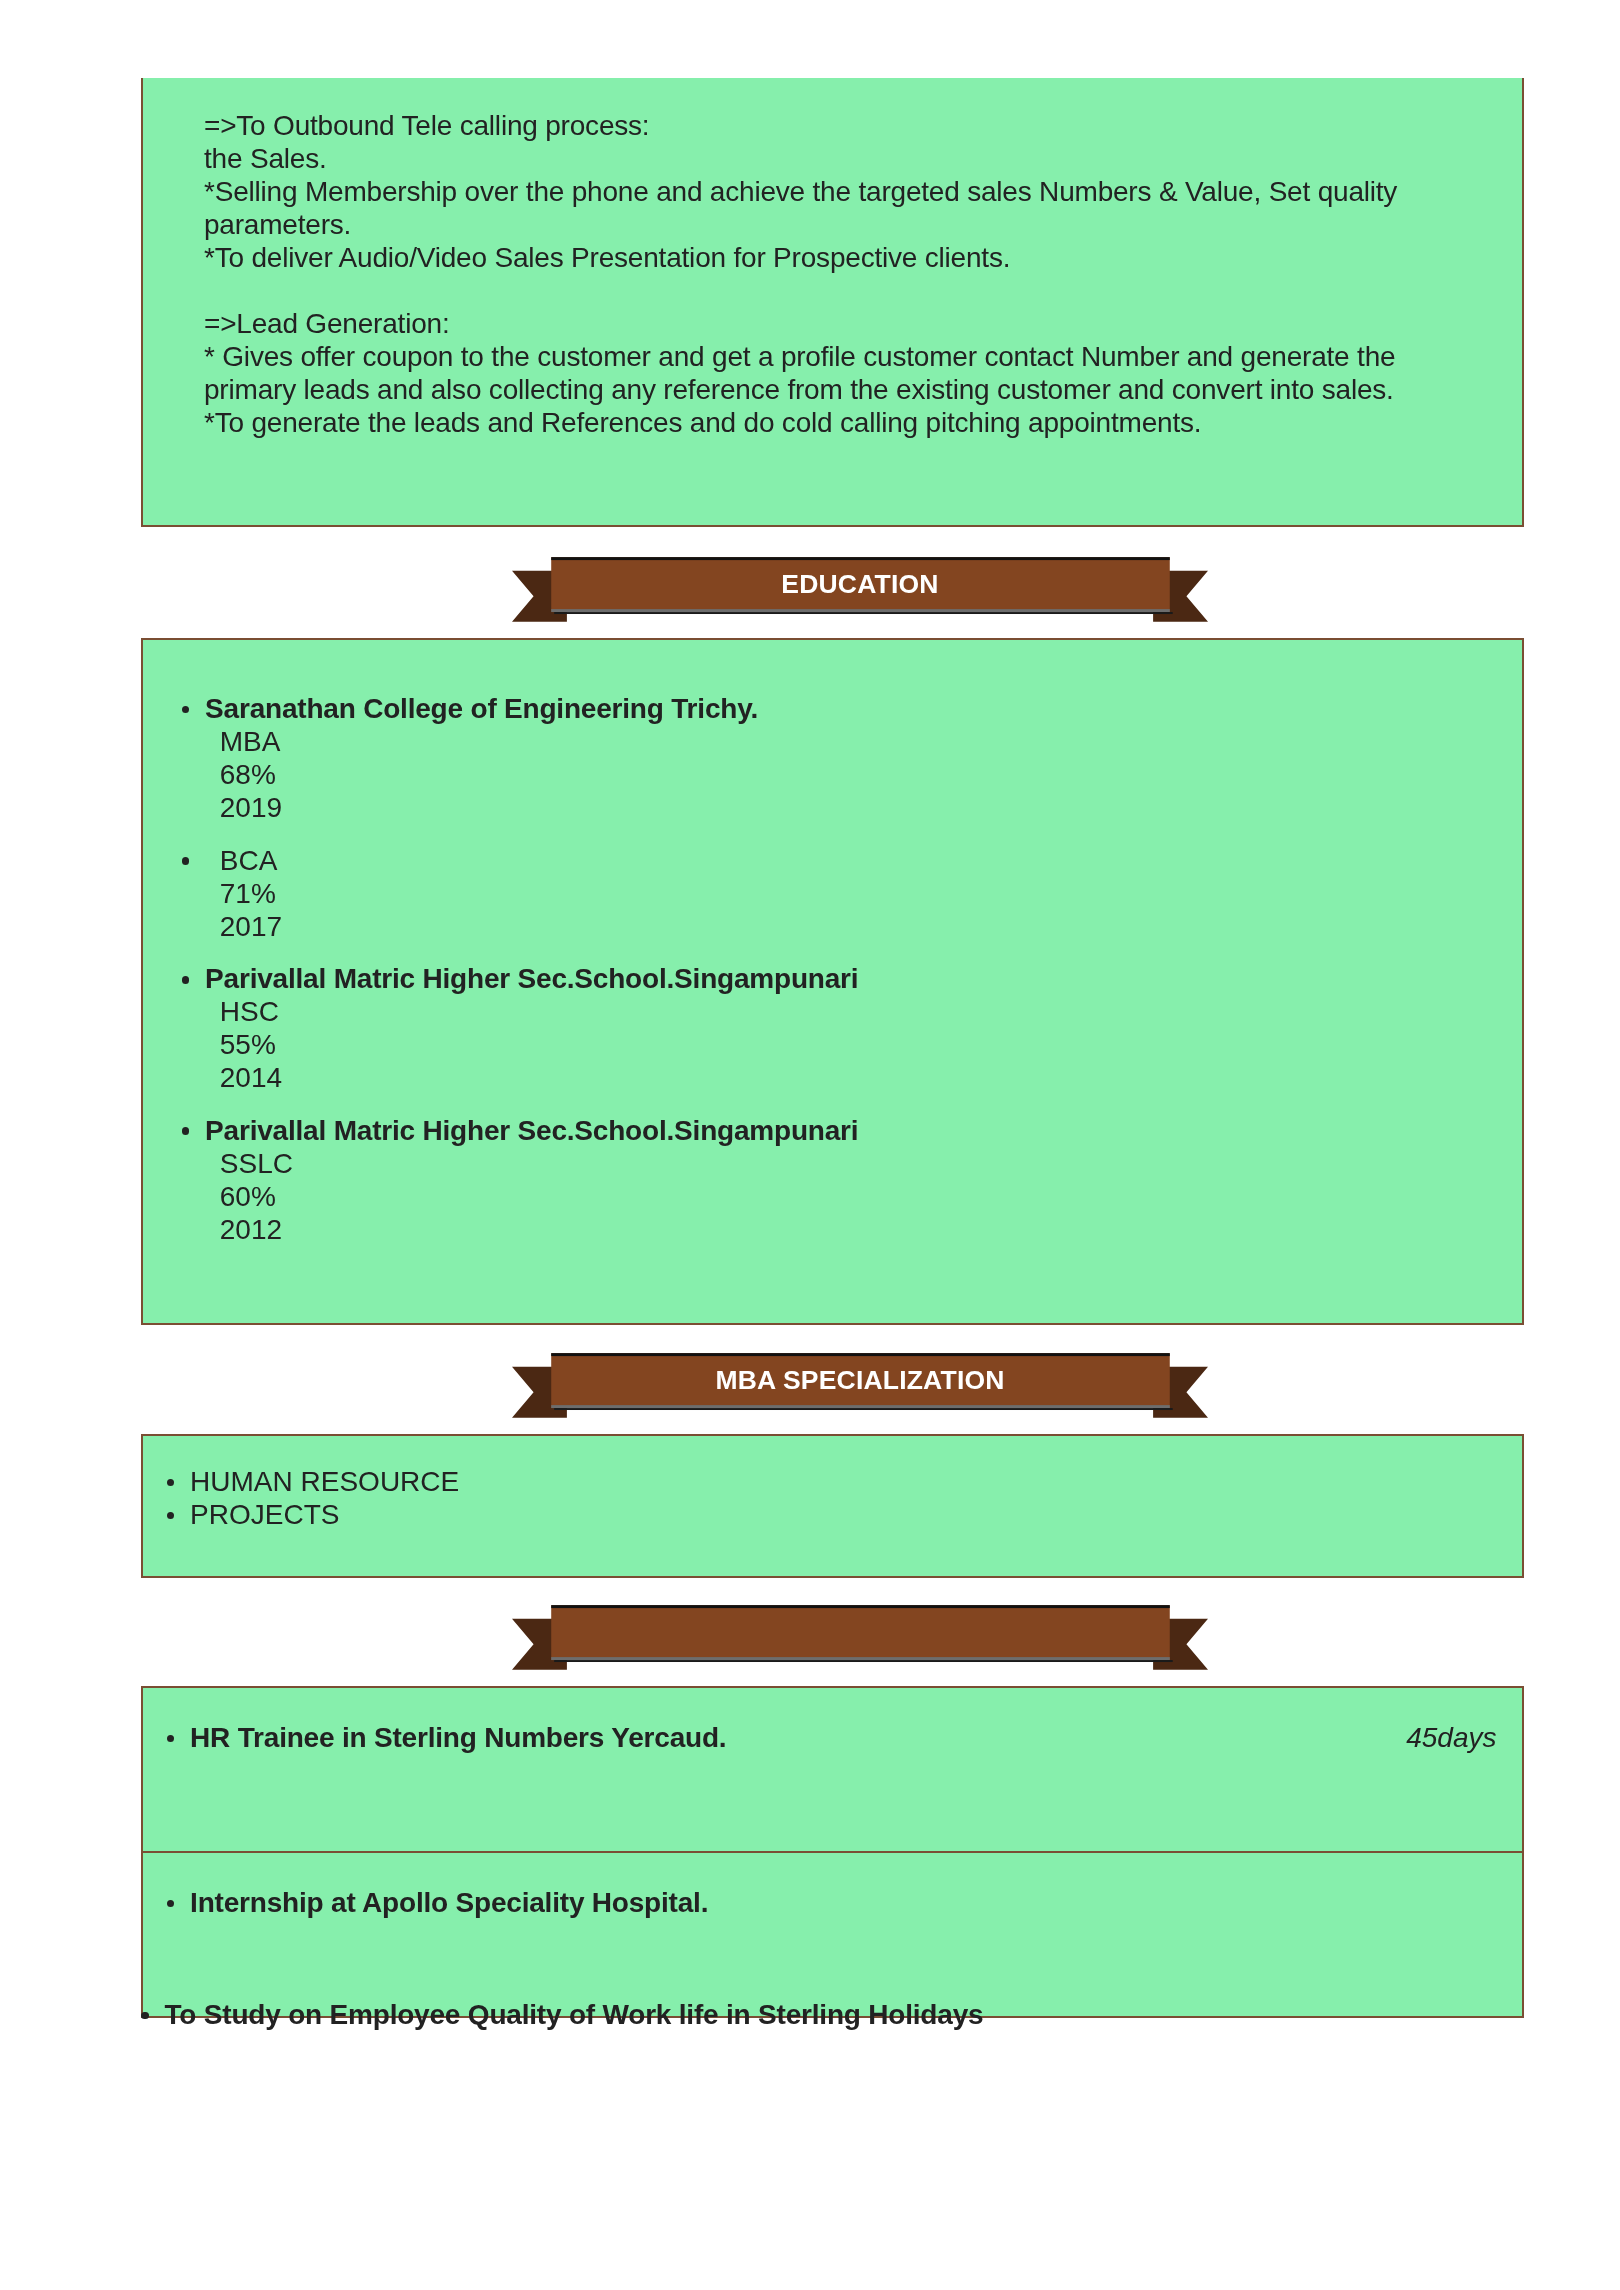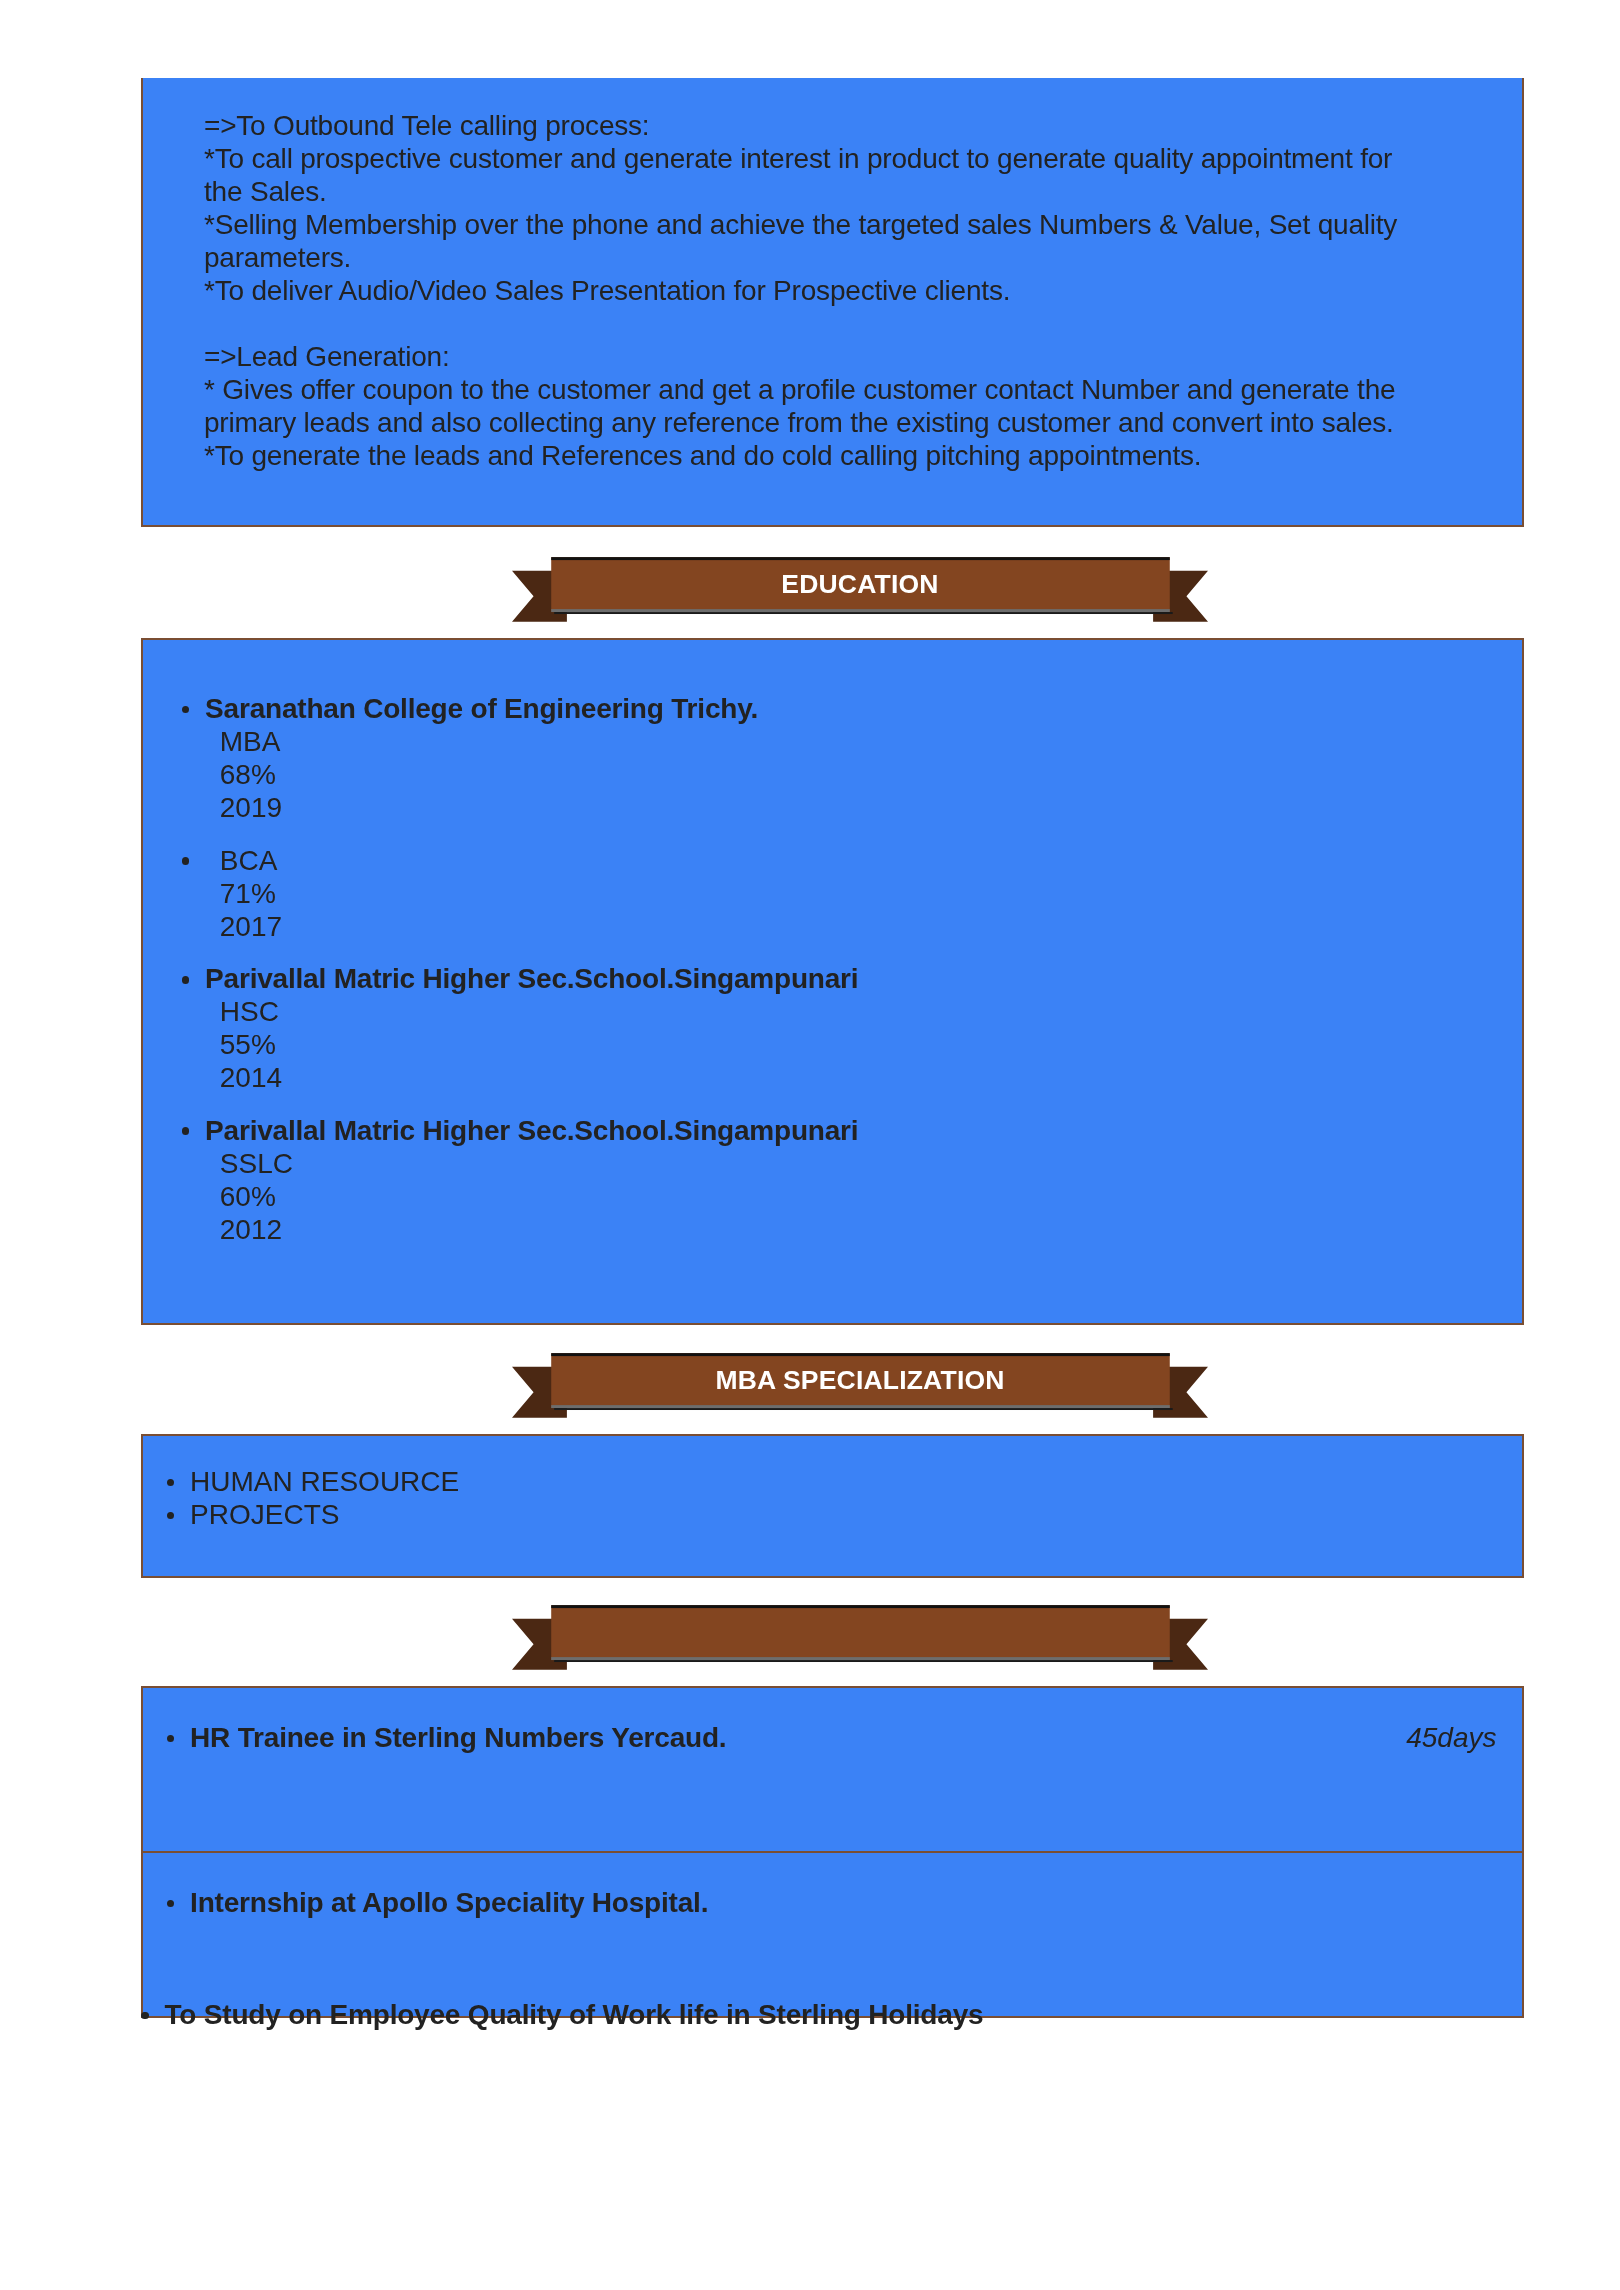--- a/index.html
+++ b/index.html
@@ -14,21 +14,21 @@
       overflow: hidden;
       font-family: "Liberation Sans", "DejaVu Sans", sans-serif;
       color: #222222;
     }
     .box {
       position: absolute;
       left: 141px;
       width: 1379px;
       border: 2px solid #7a4e33;
       box-sizing: content-box;
-      background: #3b82f6;
+      background: #86efac;
     }
     .box.no-top { border-top: none; }
     .exp-text {
       position: absolute;
       left: 61px;
       right: 49px;
       font-size: 28px;
       line-height: 33px;
       letter-spacing: -0.2px;
       color: #222222;
@@ -135,21 +135,20 @@
       letter-spacing: -0.2px;
     }
     .loose-item .bullet { left: 0; }
   </style>
 </head>
 <body>
 
 <div class="box no-top" style="top:78px; height:447px;">
   <div class="exp-text" style="top:31px;">
     <span class="line">=&gt;To Outbound Tele calling process:</span>
-    <span class="line">*To call prospective customer and generate interest in product to generate quality appointment for</span>
     <span class="line">the Sales.</span>
     <span class="line">*Selling Membership over the phone and achieve the targeted sales Numbers &amp; Value, Set quality</span>
     <span class="line">parameters.</span>
     <span class="line">*To deliver Audio/Video Sales Presentation for Prospective clients.</span>
     <span class="gap"></span>
     <span class="line">=&gt;Lead Generation:</span>
     <span class="line">* Gives offer coupon to the customer and get a profile customer contact Number and generate the</span>
     <span class="line">primary leads and also collecting any reference from the existing customer and convert into sales.</span>
     <span class="line">*To generate the leads and References and do cold calling pitching appointments.</span>
   </div>

